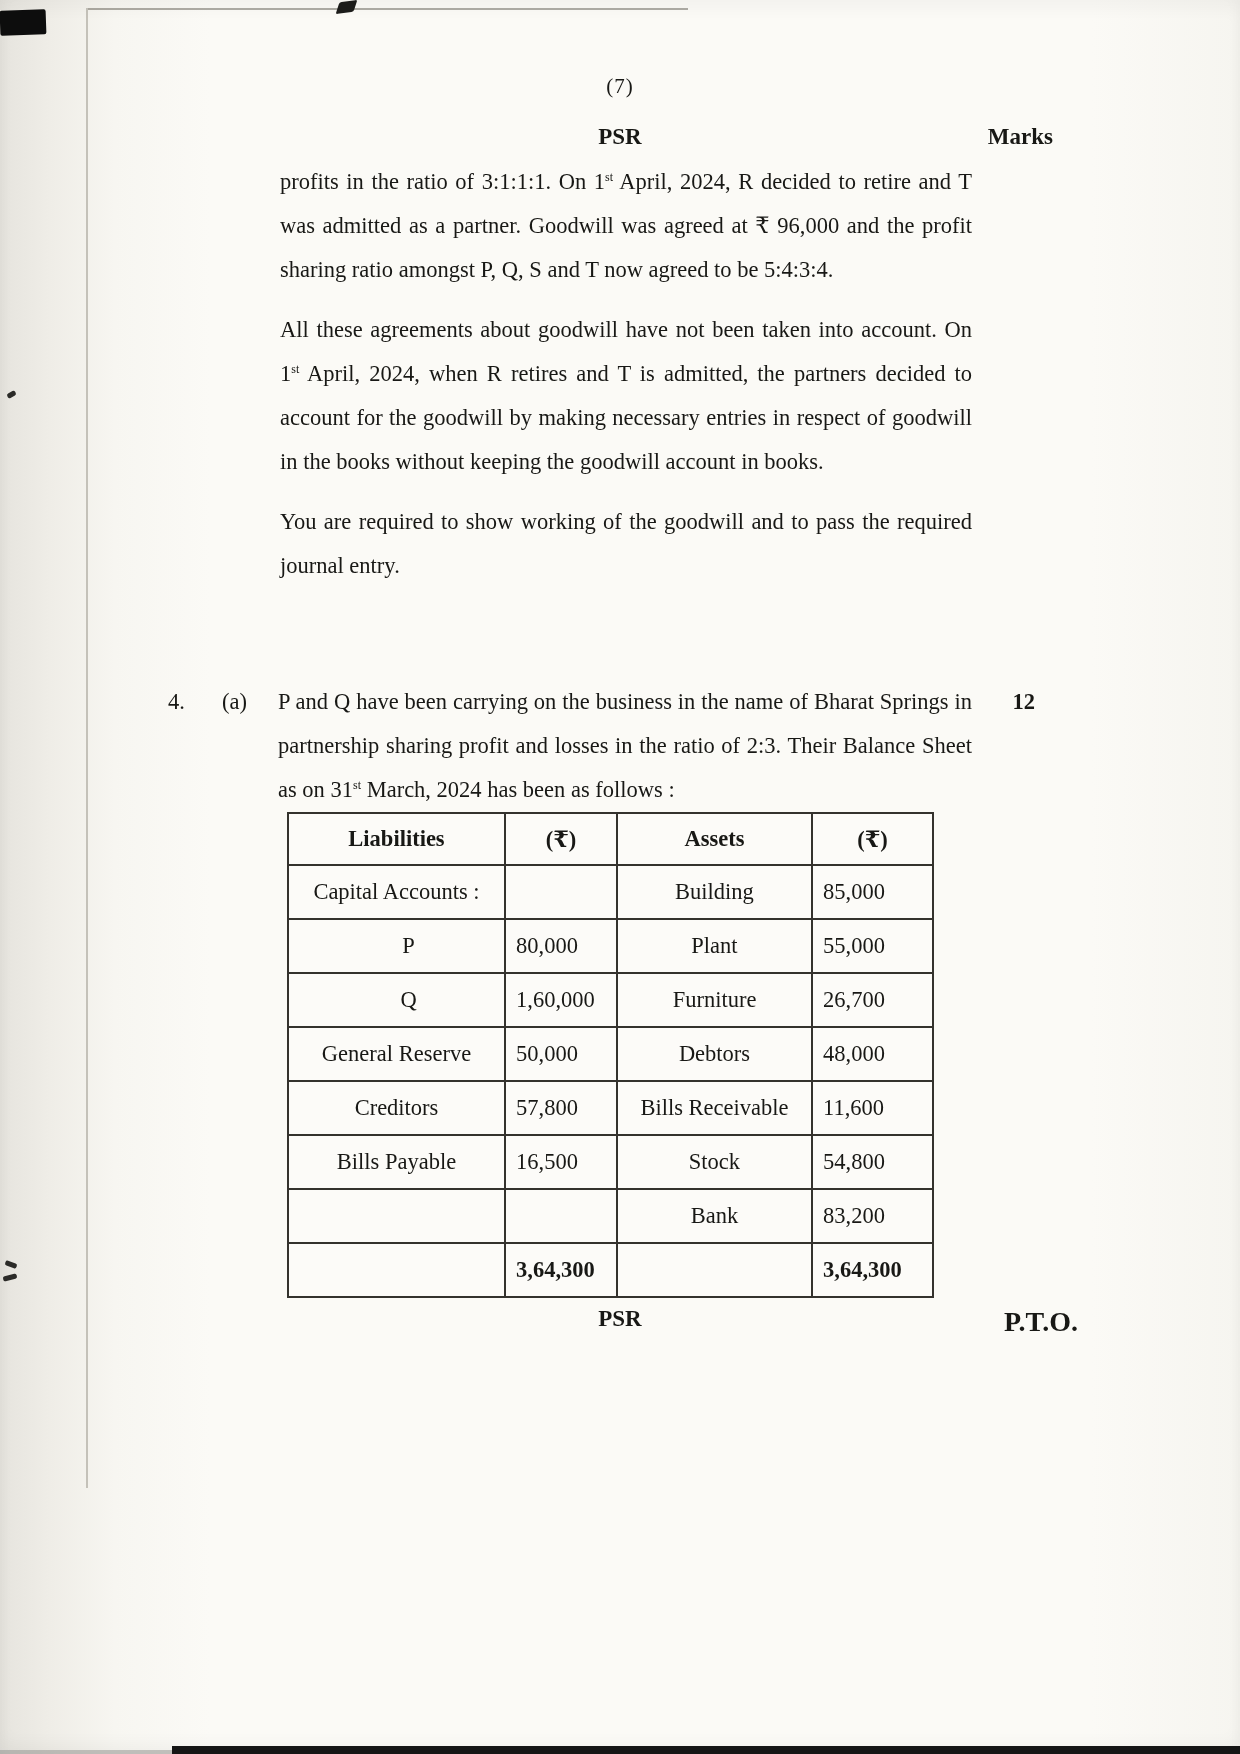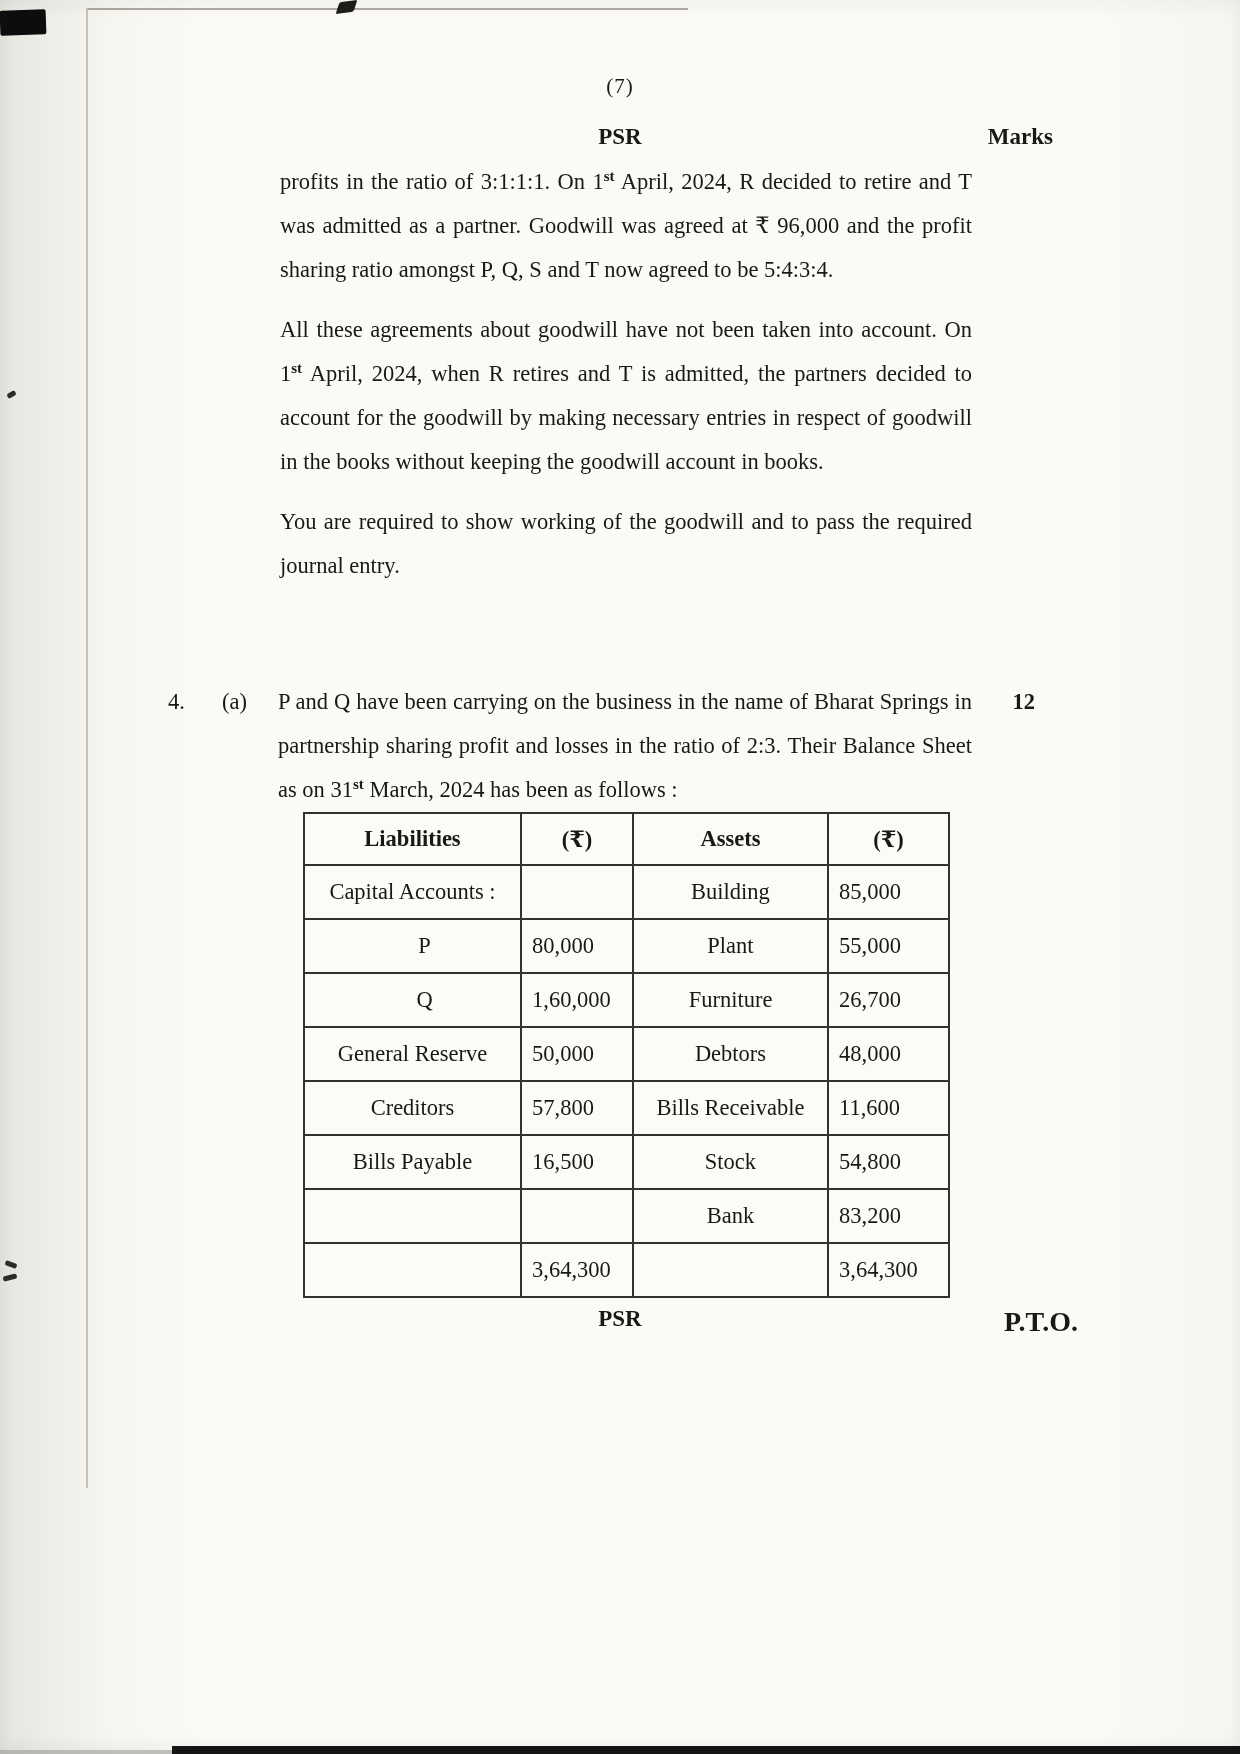--- a/index.html
+++ b/index.html
@@ -31,38 +31,38 @@
   .page-number { position:absolute; top:74px;  left:0; width:100%; text-align:center; font-size:21px; letter-spacing:1px; }
   .running-head{ position:absolute; top:124px; left:0; width:100%; text-align:center; font-weight:bold; font-size:23px; }
   .marks-head  { position:absolute; top:124px; right:187px; font-weight:bold; font-size:23px; }
   .footer-head { position:absolute; top:1306px; left:0; width:100%; text-align:center; font-weight:bold; font-size:23px; }
   .pto         { position:absolute; top:1306px; right:162px; font-weight:bold; font-size:28px; }
 
   
   .body-text { position:absolute; left:280px; top:160px; width:692px; }
   .para { font-size:22.5px; line-height:44px; text-align:justify; margin-bottom:16px; }
   .para:last-child { margin-bottom:0; }
-  .para sup { font-size:15px; line-height:0;font-weight:bold; }
+  .para sup { font-size:12px; line-height:0; }
 
   
   .question { position:absolute; left:168px; top:680px; width:804px; display:flex; align-items:flex-start; }
   .qnum  { width:54px; font-size:22.5px; line-height:44px; flex:none; }
   .qpart { width:56px; font-size:22.5px; line-height:44px; flex:none; }
   .qtext { flex:1; margin-bottom:0; }
   .marks-value { position:absolute; top:680px; right:205px; font-weight:bold; font-size:22.5px; line-height:44px; }
 
   
-  .balance-sheet { position:absolute; left:303px; top:812px; border-collapse:collapse; table-layout:fixed; font-size:22.5px; background:rgba(255,255,255,0.25);padding-left:41px; }
+  .balance-sheet { position:absolute; left:287px; top:812px; border-collapse:collapse; table-layout:fixed; font-size:22.5px; background:rgba(255,255,255,0.25);padding-left:41px; }
   .balance-sheet th, .balance-sheet td { border:2px solid #34322d; }
   .balance-sheet th { font-weight:bold; text-align:center; height:52px; padding:0 6px; font-size:22.5px; }
   .balance-sheet td { height:54px; padding:2px 10px; vertical-align:middle; }
   td.c-name { text-align:center; }
   td.c-amt  { }
   td.indent { padding-left:34px; }
-  td.bold   { font-weight:normal;margin-top:33px; }
+  td.bold   { font-weight:bold;margin-top:33px; }
 </style>
 </head>
 <body>
 
 <div class="page">
 
   <div class="corner-black"></div>
   <div class="top-line"></div>
   <div class="left-line"></div>
   <div class="top-blob"></div>

